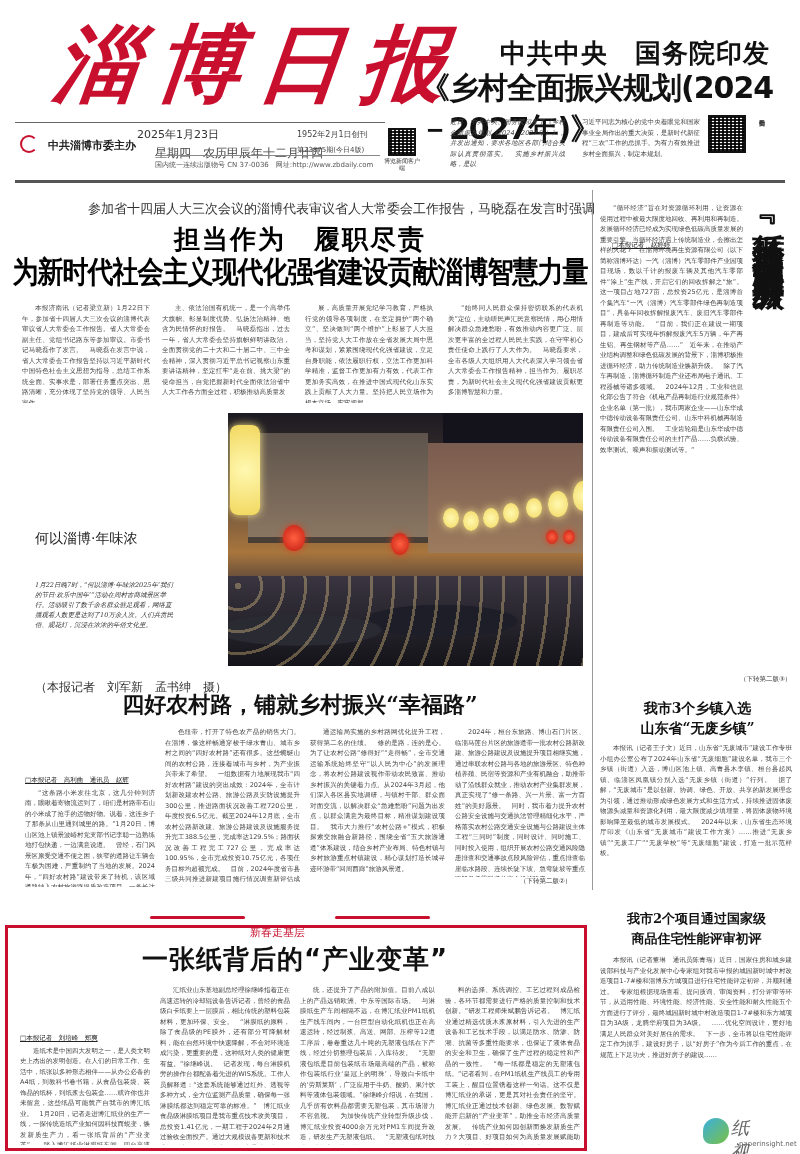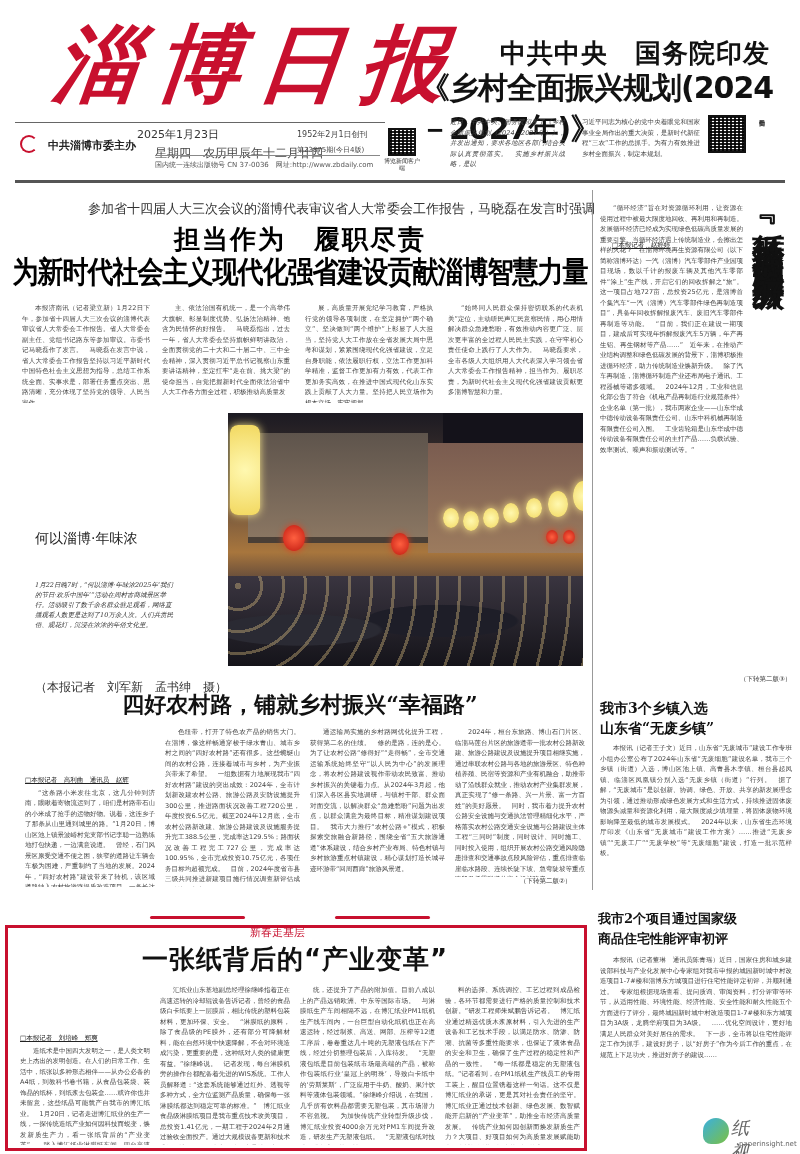--- a/index.html
+++ b/index.html
@@ -42,21 +42,21 @@
   .photo .gate2 { position:absolute; left:200px; top:30px; width:155px; height:110px; background: linear-gradient(180deg,#7a5c50,#9c7b5e); }
   .photo .lantern { position:absolute; width:16px; height:20px; border-radius: 50%; }
   .photo .y { background: radial-gradient(circle,#fff8b0,#f2d860); box-shadow: 0 0 8px #f7e48a; }
   .photo .r { background: radial-gradient(circle,#ff6040,#c01a10); box-shadow: 0 0 6px #e04020; }
   .photo .crowd { position:absolute; left:0; bottom:0; width:100%; height:90px; background: radial-gradient(ellipse at 20% 60%, #2a2a33 0 20%, transparent 21%), radial-gradient(ellipse at 60% 50%, #1e1e28 0 25%, transparent 26%), linear-gradient(180deg,#3a3540,#15141a); }
   .photo .crowd::after { content:""; position:absolute; left:0; top:0; width:100%; height:100%; background: repeating-radial-gradient(circle at 10px 10px, #f0d08a 0 3px, transparent 3px 22px); opacity:.35; }
   .photo-title { left: 35px; top: 530px; font-size: 14px; color: #222; }
   .photo-cap { left: 35px; top: 580px; width: 140px; font-size: 6.5px; line-height: 10px; color: #333; font-family: "DejaVu Serif", serif; font-style: italic; }
   .photo-credit { left: 35px; top: 651px; font-size: 12px; color: #333; margin-top: 28px; }
   .head-road { left: 40px; top: 690px; width: 520px; text-align: center; font-family: "DejaVu Serif", serif; font-size: 22px; font-weight: bold; color: #111; }
-  .right-col-head { font-family: "DejaVu Serif", serif; font-weight: bold; color: #111; }
+  .right-col-head { font-family: "DejaVu Serif", serif; font-weight: bold; color: #111; text-align: center; }
   .vert-title { left: 748px; top: 205px; width: 42px; font-family: "DejaVu Serif", serif; font-weight: bold; font-size: 32px; color: #111; writing-mode: vertical-rl; line-height: 42px; letter-spacing: 3px; }
   .section-flag { left: 150px; top: 910px; width: 280px; height: 14px; }
   .section-flag .bar { position:absolute; top:6px; height:3px; width:95px; background:#c8102e; border-radius: 2px; }
   .section-flag .lbl { position:absolute; left: 100px; top: -2px; width: 80px; text-align:left; font-size: 11px; color: #c8102e; font-family: "DejaVu Serif", serif; margin-top: 17px; }
   .red-box { left: 5px; top: 925px; width: 582px; height: 226px; border: 3px solid #c8102e; }
   .head-paper { left: 0; top: 942px; width: 590px; text-align: center; font-size: 26px; font-weight: 900; color: #111; letter-spacing: 1px; }
   .watermark { left: 703px; top: 1118px; }
   .watermark .icon { position:absolute; left:0; top:0; width:26px; height:26px; border-radius: 50% 50% 50% 8px; background: linear-gradient(135deg,#3ab0e0,#7bc043); }
   .watermark .cn { position:absolute; left:28px; top:-2px; font-size: 18px; color:#666; font-family:"DejaVu Serif", serif; font-style: italic; }
   .watermark .en { position:absolute; left:36px; top:22px; font-size:7px; color:#666; }

